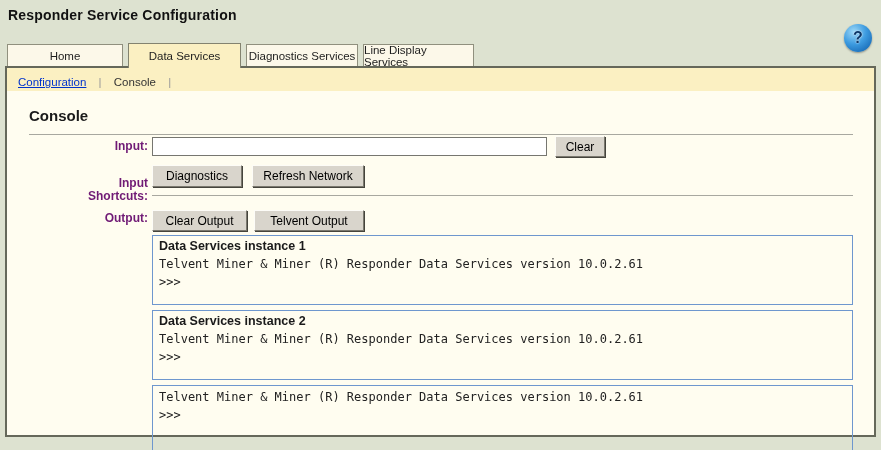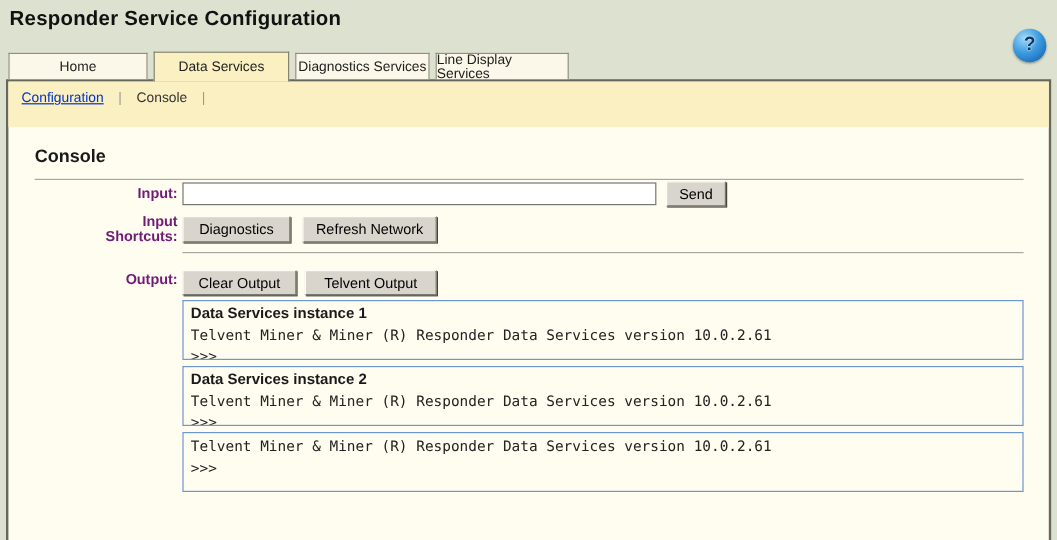--- a/index.html
+++ b/index.html
@@ -6,21 +6,21 @@
   html,body { width:881px; height:450px; }
   body {
     background:#dde2d0;
     font-family:"Liberation Sans", sans-serif;
     position:relative;
     overflow:hidden;
   }
 
   
   .header { height:43px; padding:6px 0 0 8px; }
-  .app-title { font-size:17px; font-weight:bold; color:#111; letter-spacing:0.2px; }
+  .app-title { font-size:14px; font-weight:bold; color:#111; letter-spacing:0.2px; }
 
   .help-btn {
     position:absolute; top:24px; right:9px; width:28px; height:28px;
     border-radius:50%;
     background:radial-gradient(circle at 35% 28%, #9ed9f7 0%, #3d9be0 45%, #0a59a7 100%);
     color:#0b3667; font-weight:bold; font-size:16px;
     display:flex; align-items:center; justify-content:center;
     text-shadow:0 0 2px #cfeaff, 0 0 1px #ffffff;
     box-shadow:0 1px 2px rgba(0,0,0,0.35);
     cursor:pointer; z-index:9;
@@ -50,36 +50,36 @@
   }
 
   
   .container {
     margin:0 5px;
     border:2px solid #65685a;
     background:#fffdf0;
     position:relative; z-index:1;
   }
   .subnav {
-    background:#fbf0c2; height:38px;
+    background:#fbf0c2; height:23px;
     padding:8px 0 0 11px; font-size:11.5px; color:#333;
   }
   .subnav a { color:#0033cc; text-decoration:underline; cursor:pointer; }
   .subnav .sep { color:#999; margin:0 9px; }
 
   .content { position:relative; height:344px; font-size:12px; color:#222; }
 
   .section-heading { position:absolute; left:22px; top:16px; font-size:15px; font-weight:bold; color:#1a1a1a; }
   .rule { position:absolute; border-top:1px solid #a8a8a0; height:0; }
   .rule.r1 { left:22px; top:43px; width:824px; }
   .rule.r2 { left:145px; top:104px; width:701px; }
 
   .flabel { position:absolute; font-weight:bold; color:#701a75; text-align:right; font-size:12px; line-height:13px; }
   .flabel.input-l  { left:0; width:141px; top:49px; }
-  .flabel.short-l  { left:56px; width:85px; top:72px; }
+  .flabel.short-l  { left:56px; width:85px; top:86px; }
   .flabel.output-l { left:0; width:141px; top:121px; }
 
   .txt-input {
     position:absolute; left:145px; top:46px; width:395px; height:19px;
     border:1px solid #767670; background:#fff;
     font-family:"Liberation Sans", sans-serif; font-size:12px; padding:0 3px;
   }
 
   .btn {
     position:absolute;
@@ -91,21 +91,21 @@
     cursor:pointer;
   }
   .btn.send       { left:548px; top:45px;  width:50px;  height:21px; }
   .btn.diag       { left:145px; top:74px;  width:90px;  height:22px; }
   .btn.refnet     { left:245px; top:74px;  width:112px; height:22px; }
   .btn.clearout   { left:145px; top:119px; width:95px;  height:21px; }
   .btn.refout     { left:247px; top:119px; width:110px; height:21px; }
 
   .panel-stack { position:absolute; left:145px; top:144px; width:701px; }
   .panel {
-    border:1px solid #6e97ce; height:50px; margin-bottom:5px;
+    border:1px solid #6e97ce; height:70px; margin-bottom:5px;
     padding:2px 6px 0 6px; overflow:hidden;
   }
   .panel .p-title { font-weight:bold; font-size:12.5px; line-height:17px; color:#1a1a1a; }
   .panel .p-line, .panel .p-prompt {
     font-family:"DejaVu Sans Mono", monospace; font-size:12px; line-height:18px; color:#222;
     white-space:pre;
   }
 </style>
 </head>
 <body>
@@ -134,21 +134,21 @@
     <span class="sep">|</span>
   </div>
 
   <div class="content">
 
     <div class="section-heading">Console</div>
     <div class="rule r1"></div>
 
     <div class="flabel input-l">Input:</div>
     <input class="txt-input" type="text" value="" style="">
-    <div class="btn send">Send</div>
+    <div class="btn send">Clear</div>
 
     <div class="flabel short-l">Input Shortcuts:</div>
     <div class="btn diag">Diagnostics</div>
     <div class="btn refnet">Refresh Network</div>
 
     <div class="rule r2"></div>
 
     <div class="flabel output-l">Output:</div>
     <div class="btn clearout">Clear Output</div>
     <div class="btn refout">Telvent Output</div>

